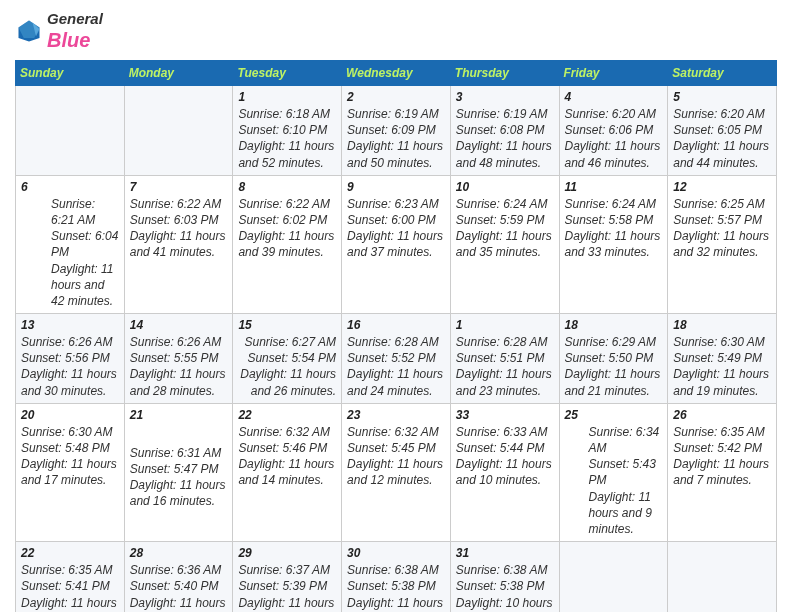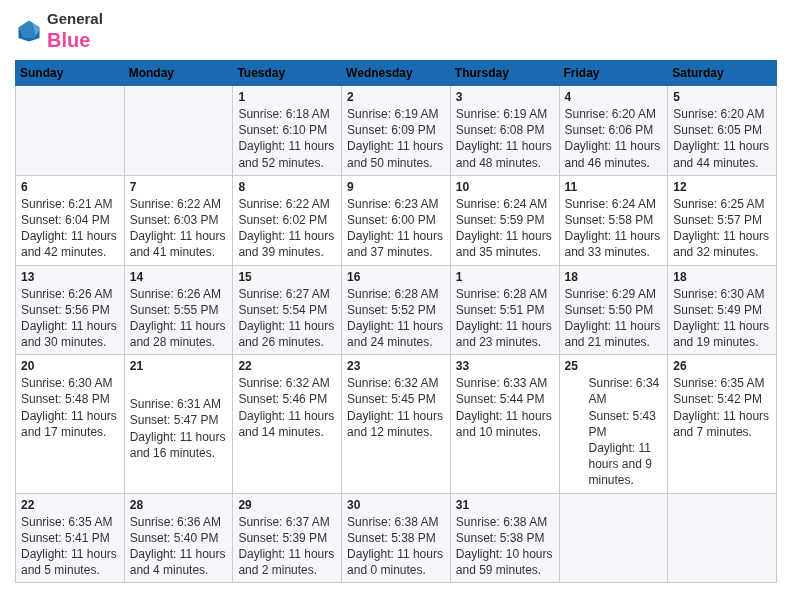--- a/index.html
+++ b/index.html
@@ -8,20 +8,21 @@
       background: #fff;
       width: 792px;
       height: 612px;
       overflow: hidden;
     }
     .page {
       width: 792px;
       height: 612px;
       background: #fff;
       padding: 10px 15px 10px 15px;
+      font-style: italic;
     }
     .header {
       display: flex;
       justify-content: space-between;
       align-items: flex-start;
       margin-bottom: 8px;
     }
     .logo {
       display: flex;
       align-items: center;
@@ -44,21 +45,21 @@
       font-size: 14px;
       color: #555;
     }
     .calendar {
       width: 100%;
       border-collapse: collapse;
       font-size: 10.5px;
     }
     .calendar thead tr th {
       background: #1a6ab1;
-      color: #000000;
+      color: #bef264;
       padding: 5px 4px;
       font-weight: bold;
       font-size: 12px;
       text-align: left;
       border: 1px solid #1a6ab1;
     }
     .calendar tbody tr td {
       border: 1px solid #ccc;
       vertical-align: top;
       padding: 4px 5px;
@@ -153,21 +154,21 @@
           <td>
             <span class="day-num">5</span>
             <div class="day-detail" style="white-space: pre-line;">Sunrise: 6:20 AM
 Sunset: 6:05 PM
 Daylight: 11 hours and 44 minutes.</div>
           </td>
         </tr>
         <tr>
           <td>
             <span class="day-num">6</span>
-            <div class="day-detail" style="white-space: pre-line;">Sunrise: 6:21 AM
+            <div class="day-detail" style="white-space: pre-line; margin-left: 30px;">Sunrise: 6:21 AM
 Sunset: 6:04 PM
 Daylight: 11 hours and 42 minutes.</div>
           </td>
           <td>
             <span class="day-num">7</span>
             <div class="day-detail" style="white-space: pre-line;">Sunrise: 6:22 AM
 Sunset: 6:03 PM
 Daylight: 11 hours and 41 minutes.</div>
           </td>
           <td>
@@ -209,21 +210,21 @@
 Daylight: 11 hours and 30 minutes.</div>
           </td>
           <td>
             <span class="day-num">14</span>
             <div class="day-detail" style="white-space: pre-line;">Sunrise: 6:26 AM
 Sunset: 5:55 PM
 Daylight: 11 hours and 28 minutes.</div>
           </td>
           <td>
             <span class="day-num">15</span>
-            <div class="day-detail" style="white-space: pre-line;">Sunrise: 6:27 AM
+            <div class="day-detail" style="white-space: pre-line; text-align: right;">Sunrise: 6:27 AM
 Sunset: 5:54 PM
 Daylight: 11 hours and 26 minutes.</div>
           </td>
           <td>
             <span class="day-num">16</span>
             <div class="day-detail" style="white-space: pre-line;">Sunrise: 6:28 AM
 Sunset: 5:52 PM
 Daylight: 11 hours and 24 minutes.</div>
           </td>
           <td>

